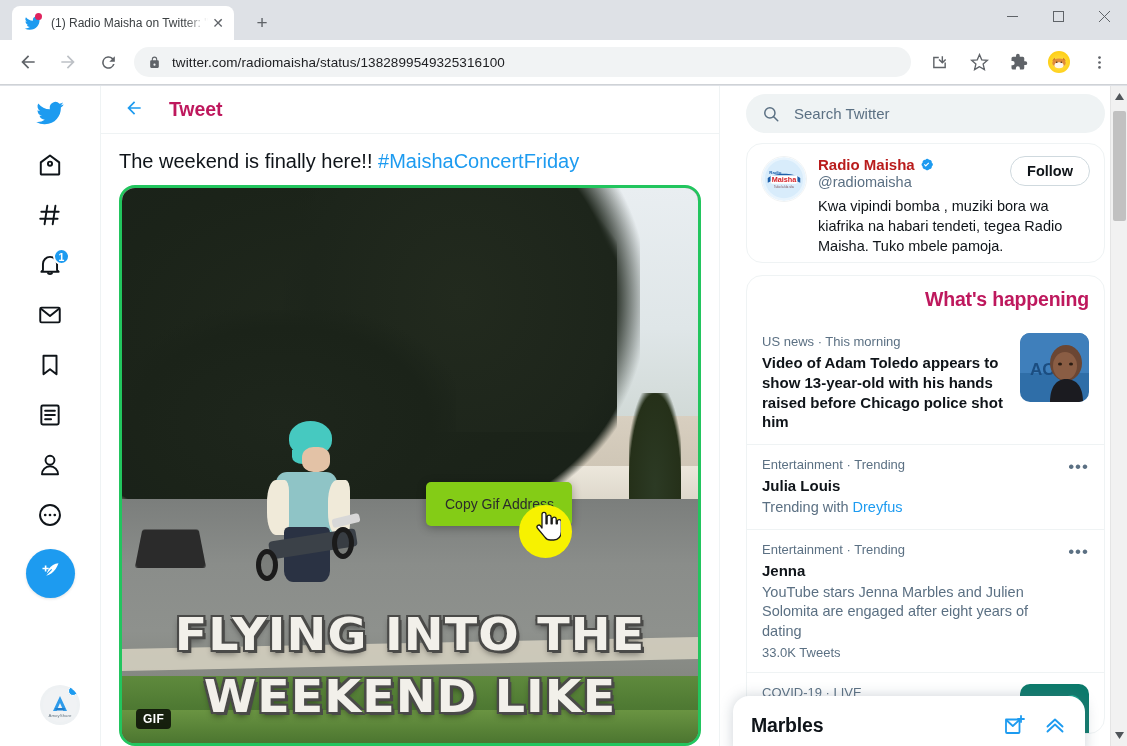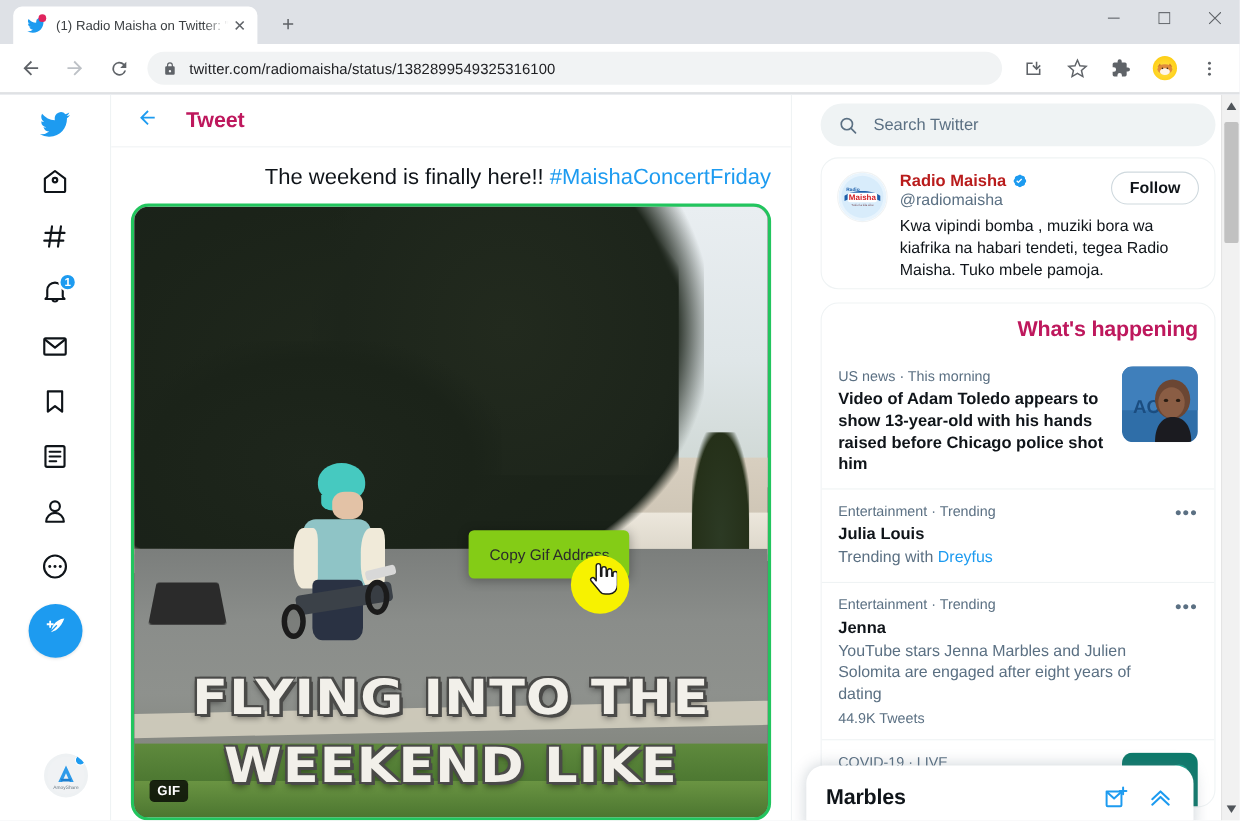--- a/index.html
+++ b/index.html
@@ -126,21 +126,21 @@
     height: 48px; display: flex; align-items: center; padding: 0 16px;
     border-bottom: 1px solid #eff3f4; flex: 0 0 48px;
   }
   .back-btn {
     width: 34px; height: 34px; border-radius: 50%; color: #1d9bf0;
     display: flex; align-items: center; justify-content: center;
   }
   .center-title { font-size: 19.5px; font-weight: 700; color: #be185d; margin-left: 18px; letter-spacing: -.1px; }
   .tweet-text {
     padding: 14px 18px 10px 18px;
-    font-size: 20px; line-height: 1.35; color: #0f1419; text-align: right;
+    font-size: 20px; line-height: 1.35; color: #0f1419;
   }
   .hashtag { color: #1d9bf0; }
 
   .media-wrap {
     margin: 0 18px; position: relative;
     border: 3px solid #22c55e; border-radius: 16px; overflow: hidden;
     height: 574px;
   }
   .gif-scene { position: absolute; inset: 0; overflow: hidden; background: #2b3326; }
   
@@ -671,21 +671,21 @@
             </div>
           </div>
           <div class="dots">•••</div>
         </div>
 
         <div class="trend">
           <div class="trend-main">
             <div class="trend-cat">Entertainment · Trending</div>
             <div class="trend-title">Jenna</div>
             <div class="trend-sub">YouTube stars Jenna Marbles and Julien Solomita are engaged after eight years of dating</div>
-            <div class="trend-count">44.9K Tweets</div>
+            <div class="trend-count">33.0K Tweets</div>
           </div>
           <div class="dots">•••</div>
         </div>
 
         <div class="trend">
           <div class="trend-main">
             <div class="trend-cat">COVID-19 · LIVE</div>
           </div>
           <div class="trend-thumb">
             <svg width="69" height="69" viewBox="0 0 69 69">

